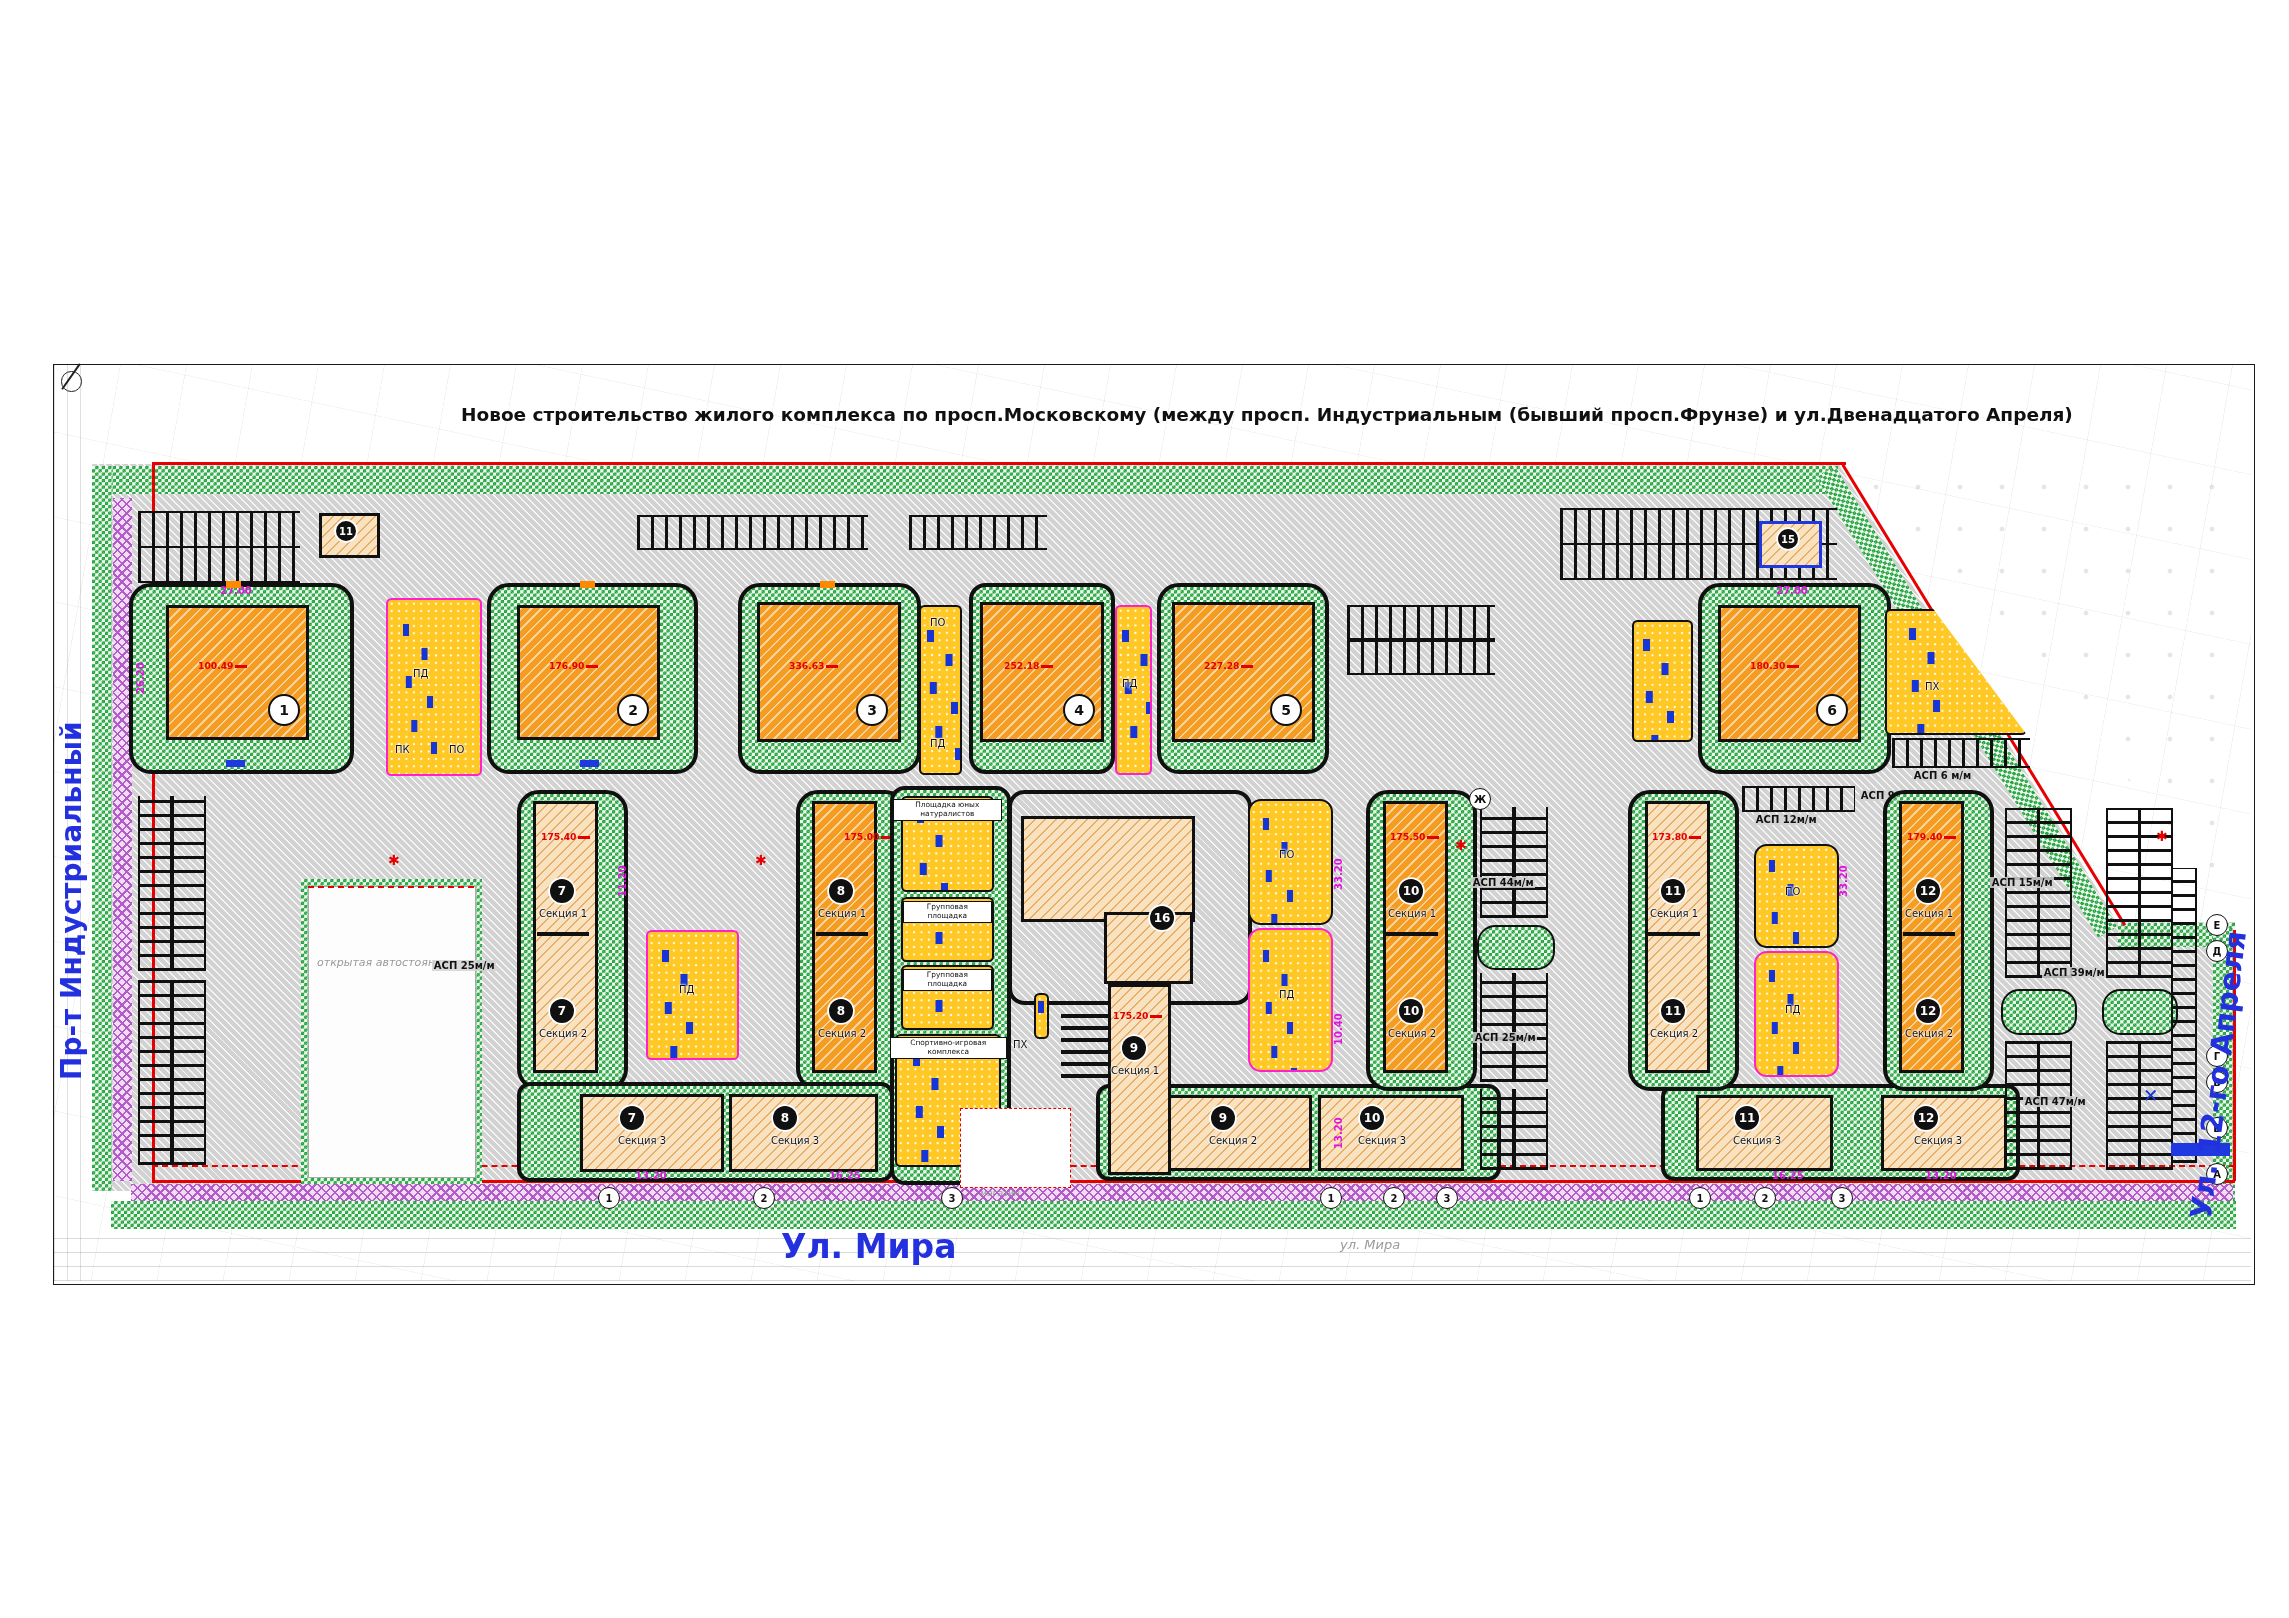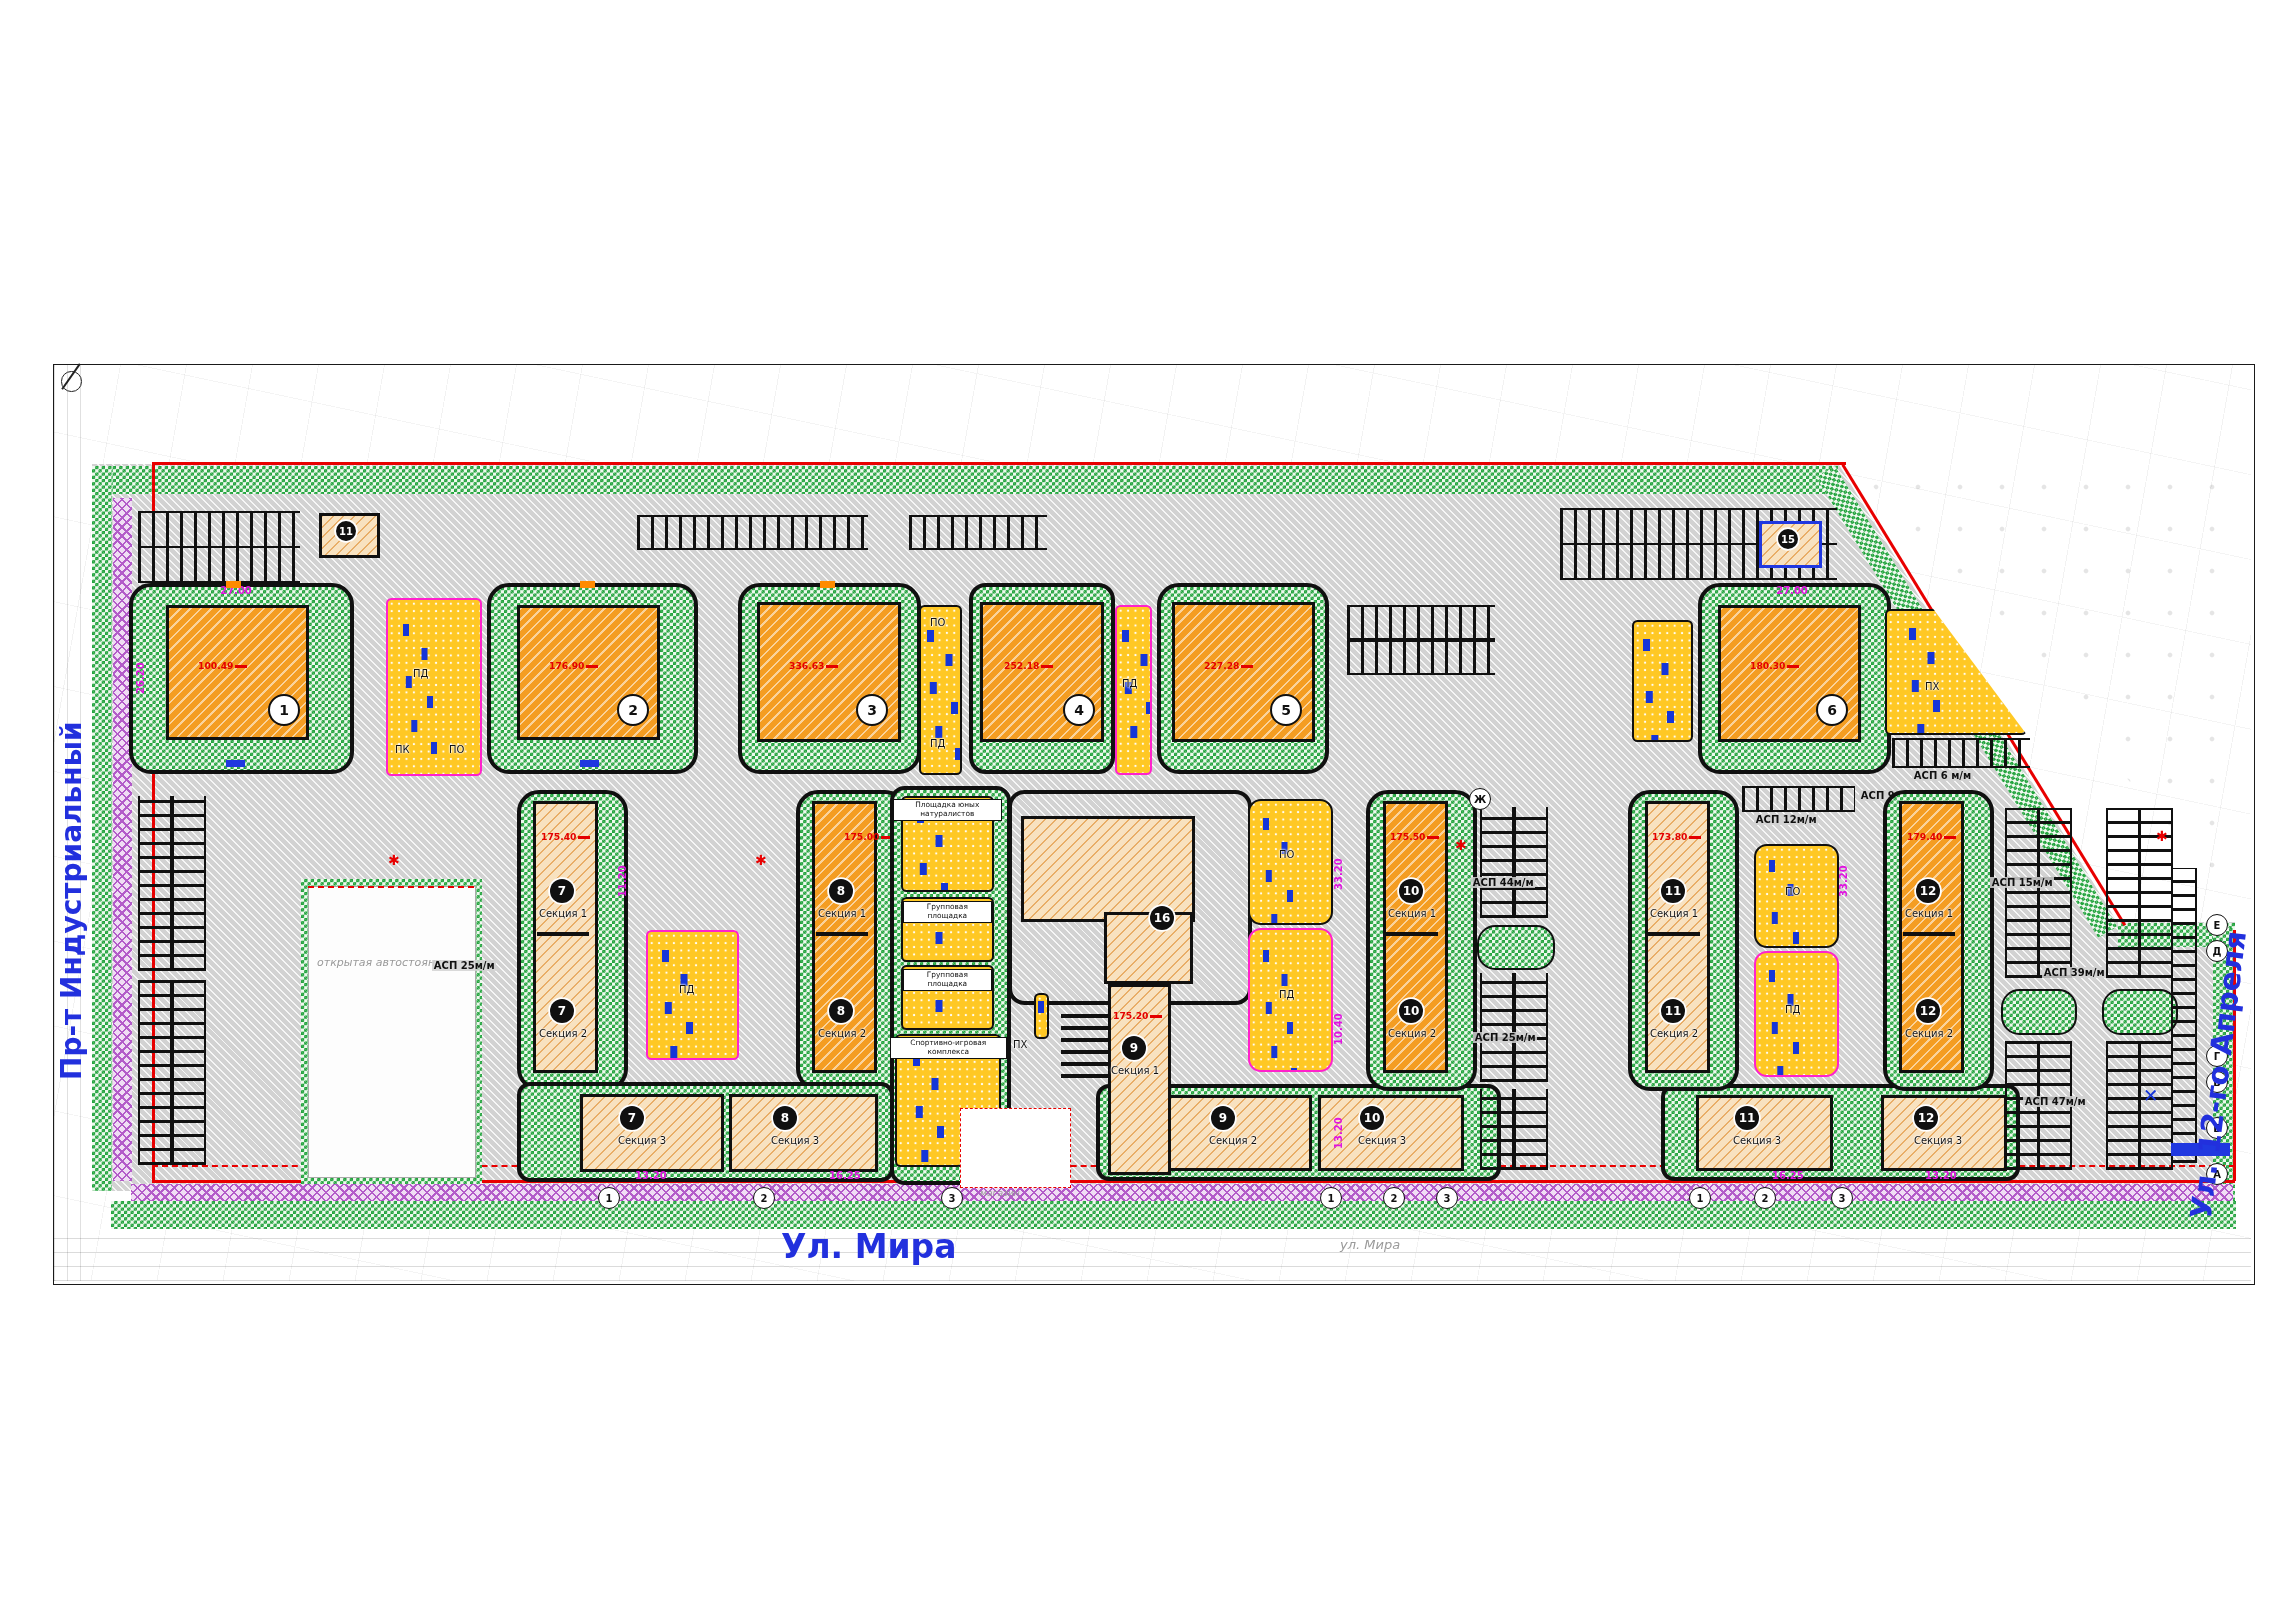--- a/index.html
+++ b/index.html
@@ -62,20 +62,21 @@
   .divider{background:#101010;}
 </style>
 </head>
 <body>
 
 <div class="sheet">
 
   <div class="abs frame" style="left:53px;top:364px;width:2200px;height:919px;"></div>
   <div class="abs survey" style="left:54px;top:365px;width:2197px;height:916px;"></div>
   <div class="abs compass" style="left:61px;top:371px;"></div>
+  <div class="abs title" style="left:461px;top:404px;width:1366px;">Новое строительство жилого комплекса по просп.Московскому (между просп. Индустриальным (бывший просп.Фрунзе)   и ул.Двенадцатого Апреля)</div>
 
   <div class="abs pave" style="left:92px;top:464px;width:2143px;height:727px;clip-path:polygon(0 0,81.5% 0,94.5% 63%,100% 63%,100% 100%,0 100%);"></div>
   <div class="abs trees" style="left:1855px;top:466px;width:378px;height:457px;clip-path:polygon(0 0,100% 0,100% 95%);"></div>
 
   <div class="abs lawn" style="left:103px;top:466px;width:1735px;height:28px;"></div>
   <div class="abs lawn" style="left:92px;top:466px;width:20px;height:725px;"></div>
   <div class="abs purpleS" style="left:113px;top:498px;width:18.5px;height:683px;"></div>
   <div class="abs lawn" style="left:1835px;top:466px;width:540px;height:22px;transform:rotate(58.5deg);transform-origin:0 0;"></div>
   <div class="abs lawn" style="left:2118px;top:923px;width:117px;height:24px;"></div>
   <div class="abs lawn" style="left:2213px;top:928px;width:22px;height:273px;"></div>

